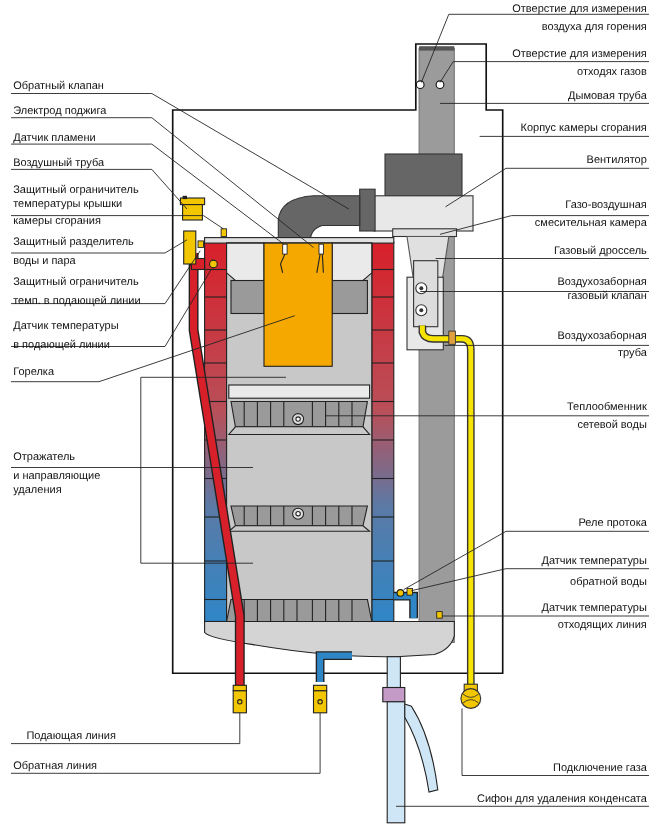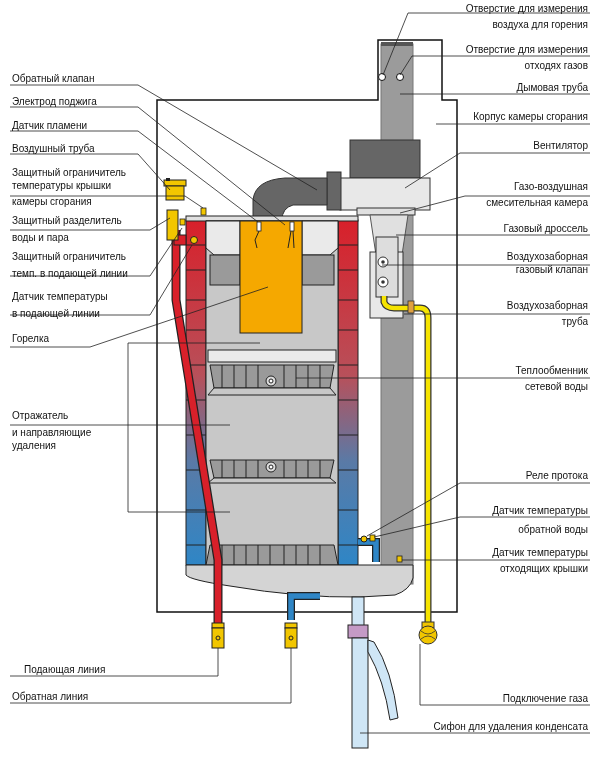--- a/index.html
+++ b/index.html
@@ -265,16 +265,16 @@
   <div>Теплообменник</div>
   <div style="margin-top:3px">сетевой воды</div>
 </div>
 <div class="lbl right" style="right:14px;top:469px;padding-left:28px;"><span>Реле протока</span></div>
 <div class="lbl right" style="right:14px;top:504px;">
   <div>Датчик температуры</div>
   <div style="margin-top:6px">обратной воды</div>
 </div>
 <div class="lbl right" style="right:14px;top:546px;">
   <div>Датчик температуры</div>
-  <div style="margin-top:3px">отходящих крышки</div>
+  <div style="margin-top:3px">отходящих линия</div>
 </div>
 <div class="lbl right" style="right:14px;top:692px;"><span>Подключение газа</span></div>
 <div class="lbl right" style="right:14px;top:720px;"><span>Сифон для удаления конденсата</span></div>
 
 </body></html>

